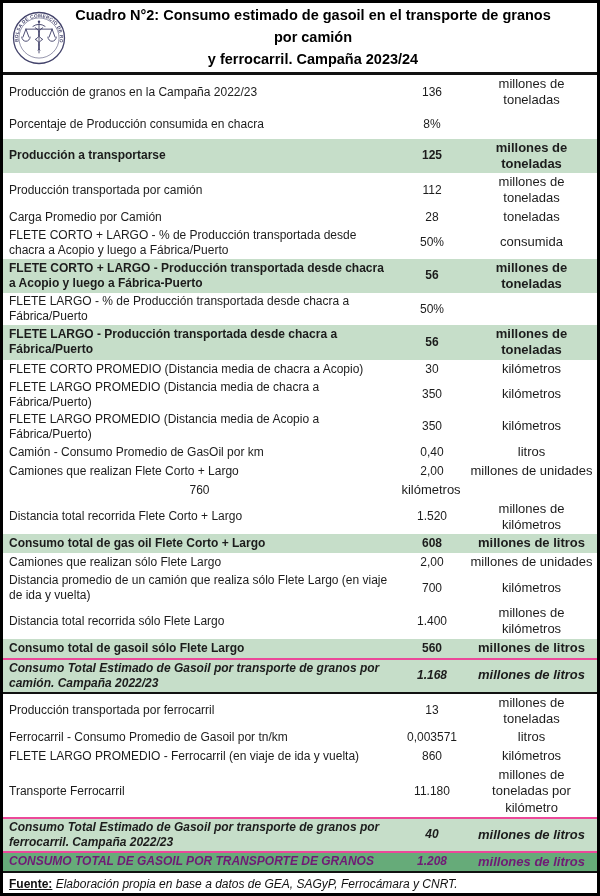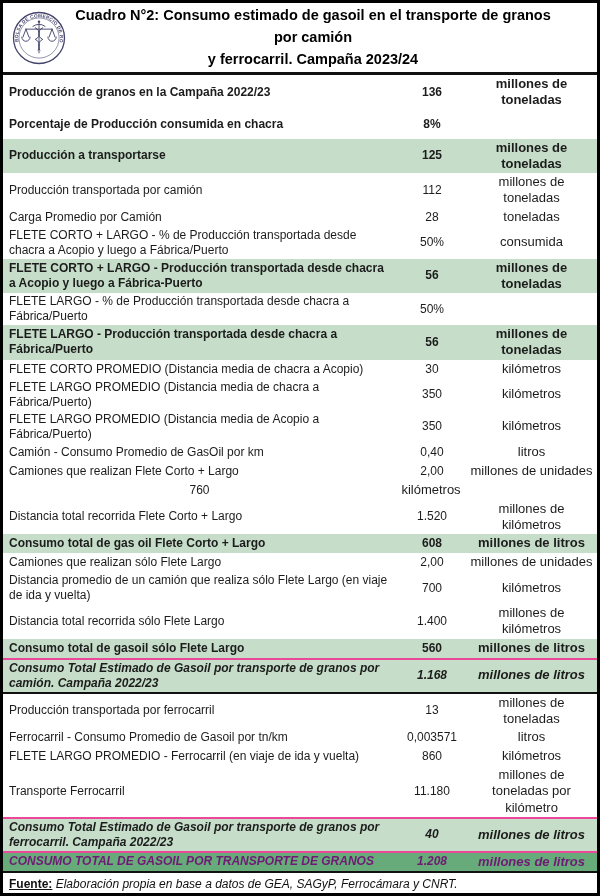--- a/index.html
+++ b/index.html
@@ -18,21 +18,21 @@
   .title-block {
     flex:1; text-align:center; font-weight:bold; color:#000;
     font-size:14.5px; line-height:1.5; padding-right:30px;
   }
   .tbl { display:block; }
   .row {
     display:grid; grid-template-columns:393px 72px 1fr;
     align-items:center; min-height:19px; box-sizing:border-box;
     font-size:12px; line-height:1.25; color:#1c1c1c;
   }
-  .row.tall { min-height:29px;font-weight:bold; }
+  .row.tall { min-height:29px; }
   .cell { padding:1px 0; }
   .cell.desc { padding-left:6px; padding-right:4px; }
   .cell.val, .cell.unit { text-align:center; }
   .cell.unit { font-size:13px; padding-left:2px; padding-right:4px; }
   .row.highlight { background:#c6dec9; font-weight:bold; }
   .row.subtotal  { background:#c6dec9; font-weight:bold; font-style:italic; }
   .row.total     { background:#66ab79; font-weight:bold; font-style:italic; color:#701a75; }
   .row.bt { border-top:2px solid #ec4899; }
   .row.bb { border-bottom:2px solid #111; }
   .footer {

